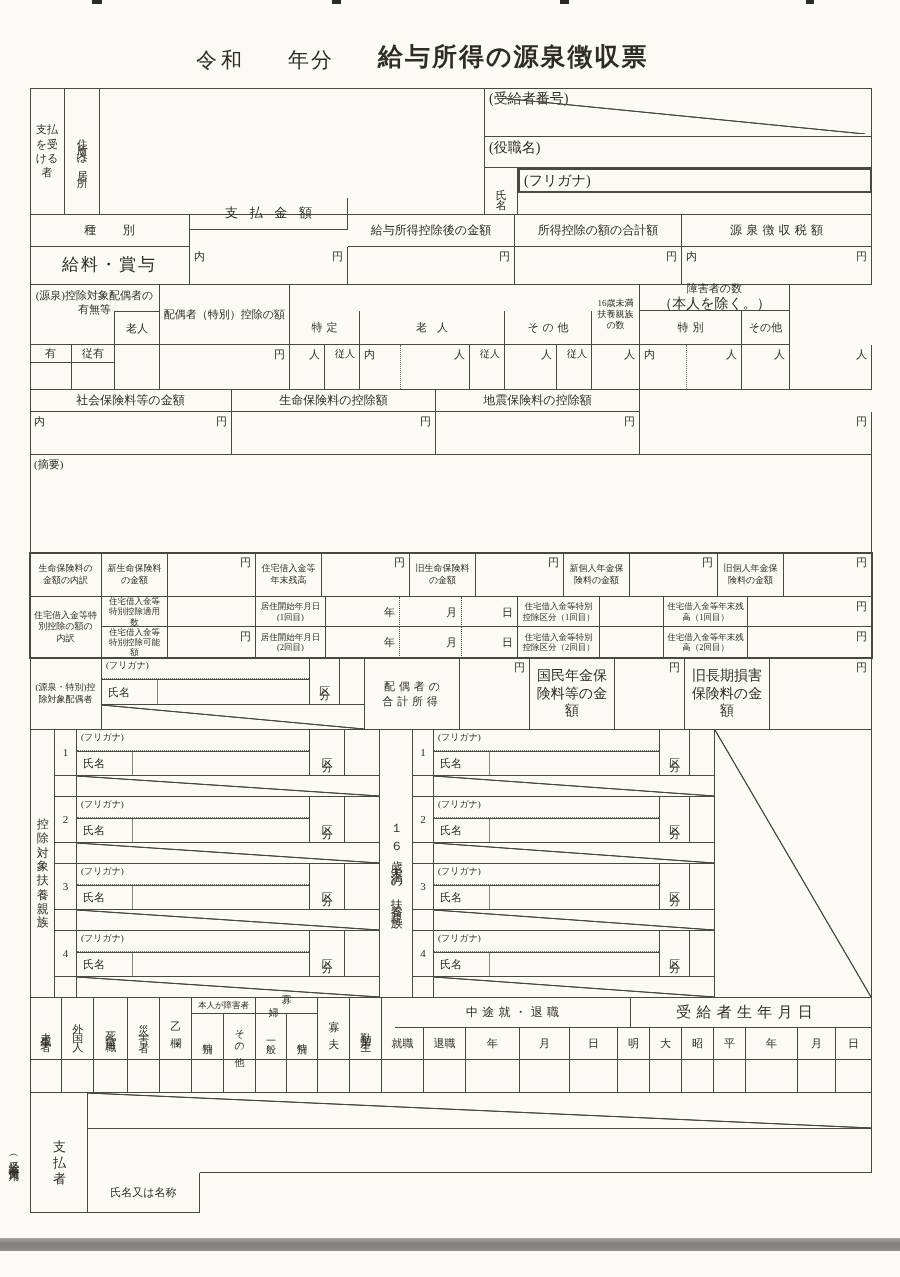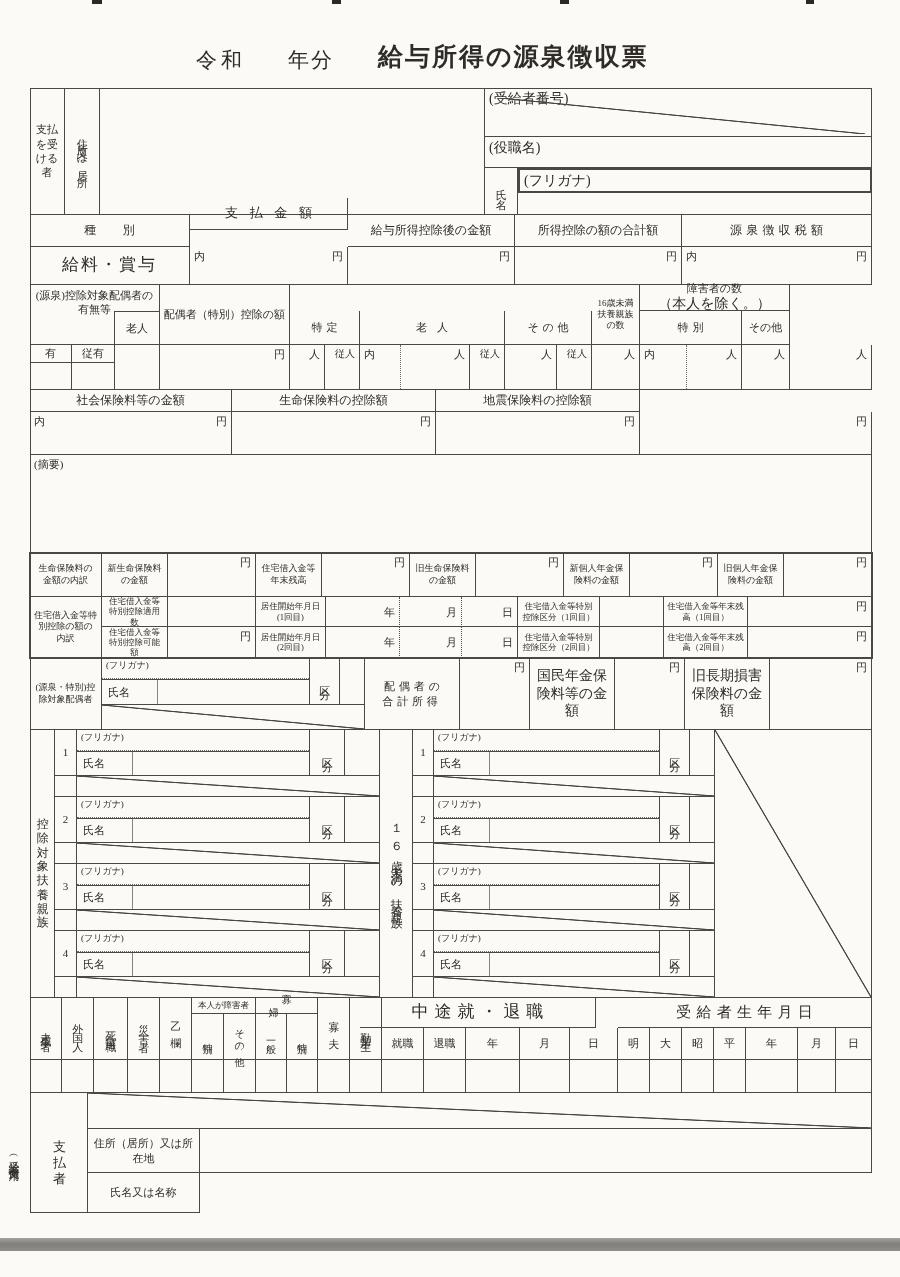--- a/index.html
+++ b/index.html
@@ -416,21 +416,21 @@
     </div>
   <div class="c f" style="left:287px;top:1014px;width:31px;height:46px">
       <span class="v" style="font-size:10px;letter-spacing:2px">特別</span>
     </div>
   <div class="c f" style="left:318px;top:998px;width:32px;height:62px">
       <span class="v vg3">寡夫</span>
     </div>
   <div class="c f" style="left:350px;top:998px;width:32px;height:62px">
       <span class="v vg1">勤労学生</span>
     </div>
-  <div class="c f ls1" style="left:360px;top:998px;width:236px;height:30px;font-size:17px">中途就・退職</div>
+  <div class="c f ls1" style="left:395px;top:998px;width:236px;height:30px;font-size:12px">中途就・退職</div>
   <div class="c f" style="left:382px;top:1028px;width:42px;height:32px">就職</div>
   <div class="c f" style="left:424px;top:1028px;width:42px;height:32px">退職</div>
   <div class="c f" style="left:466px;top:1028px;width:54px;height:32px">年</div>
   <div class="c f" style="left:520px;top:1028px;width:50px;height:32px">月</div>
   <div class="c f" style="left:570px;top:1028px;width:48px;height:32px">日</div>
   <div class="c f ls1" style="left:618px;top:998px;width:254px;height:30px;font-size:15px">受給者生年月日</div>
   <div class="c f" style="left:618px;top:1028px;width:32px;height:32px">明</div>
   <div class="c f" style="left:650px;top:1028px;width:32px;height:32px">大</div>
   <div class="c f" style="left:682px;top:1028px;width:32px;height:32px">昭</div>
   <div class="c f" style="left:714px;top:1028px;width:32px;height:32px">平</div>
@@ -462,18 +462,17 @@
   <div class="c" style="left:798px;top:1060px;width:38px;height:33px"></div>
   <div class="c" style="left:836px;top:1060px;width:36px;height:33px"></div>
 
   <div style="position:absolute;left:6px;top:1100px;height:116px;display:flex;align-items:center">
       <span class="v" style="font-size:11px;letter-spacing:2px">（受給者交付用）</span>
     </div>
   <div class="c f" style="left:30px;top:1093px;width:58px;height:120px">
       <span class="v" style="font-size:13px;letter-spacing:16px">支払者</span>
     </div>
   <div class="c dg" style="left:88px;top:1093px;width:784px;height:36px"></div>
-  <div class="c f" style="left:88px;top:1129px;width:112px;height:44px;font-size:11px;padding:0 4px">住所（居所）又は所在地</div>
   <div class="c" style="left:200px;top:1129px;width:672px;height:44px"></div>
   <div class="c f" style="left:88px;top:1173px;width:112px;height:40px;font-size:11px">氏名又は名称</div>
 
   <div class="band"></div>
 </div>
 
 </body></html>

